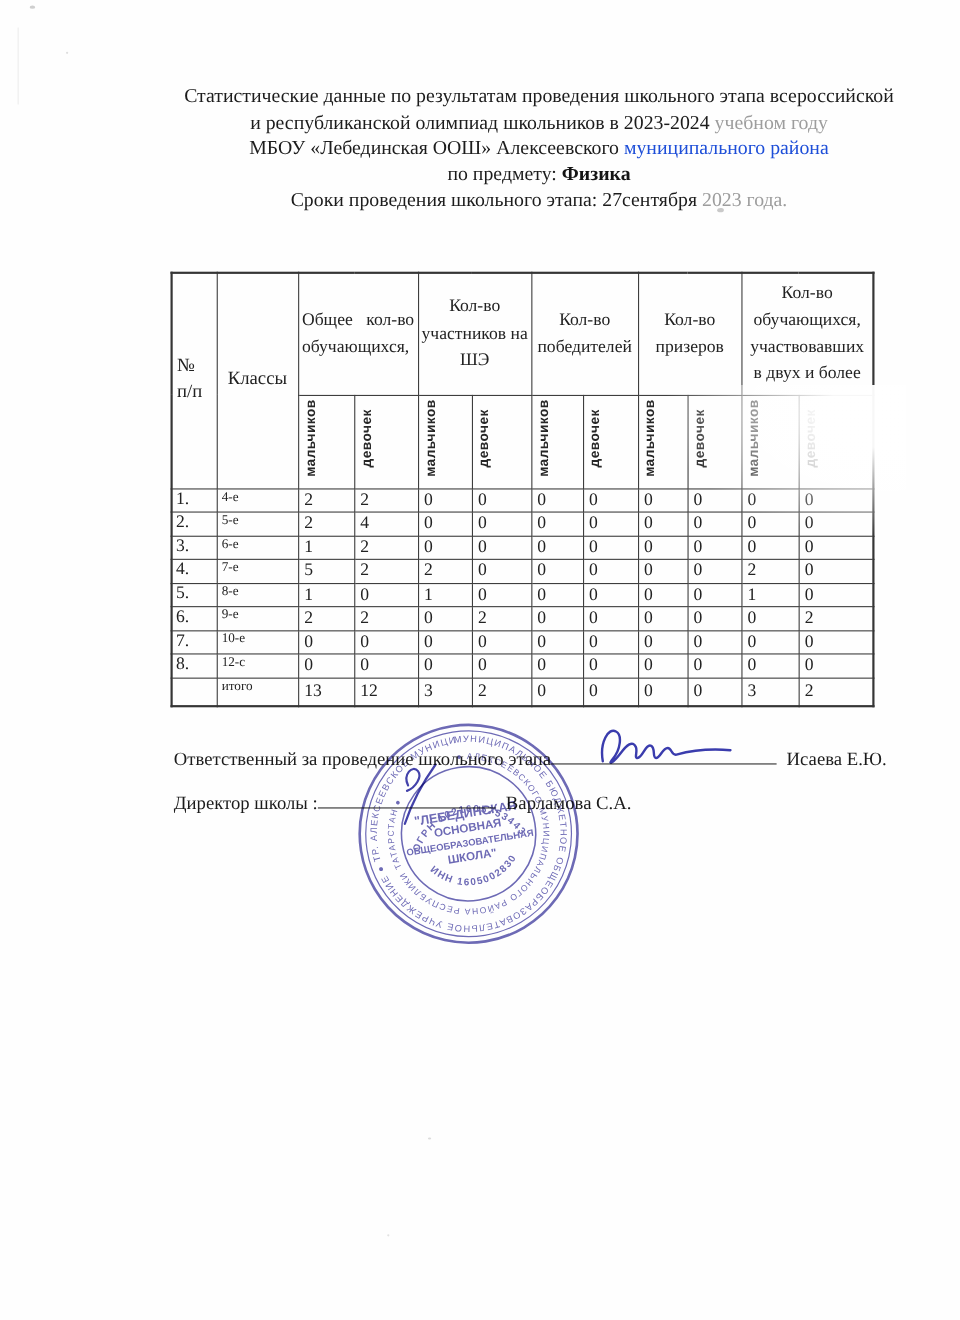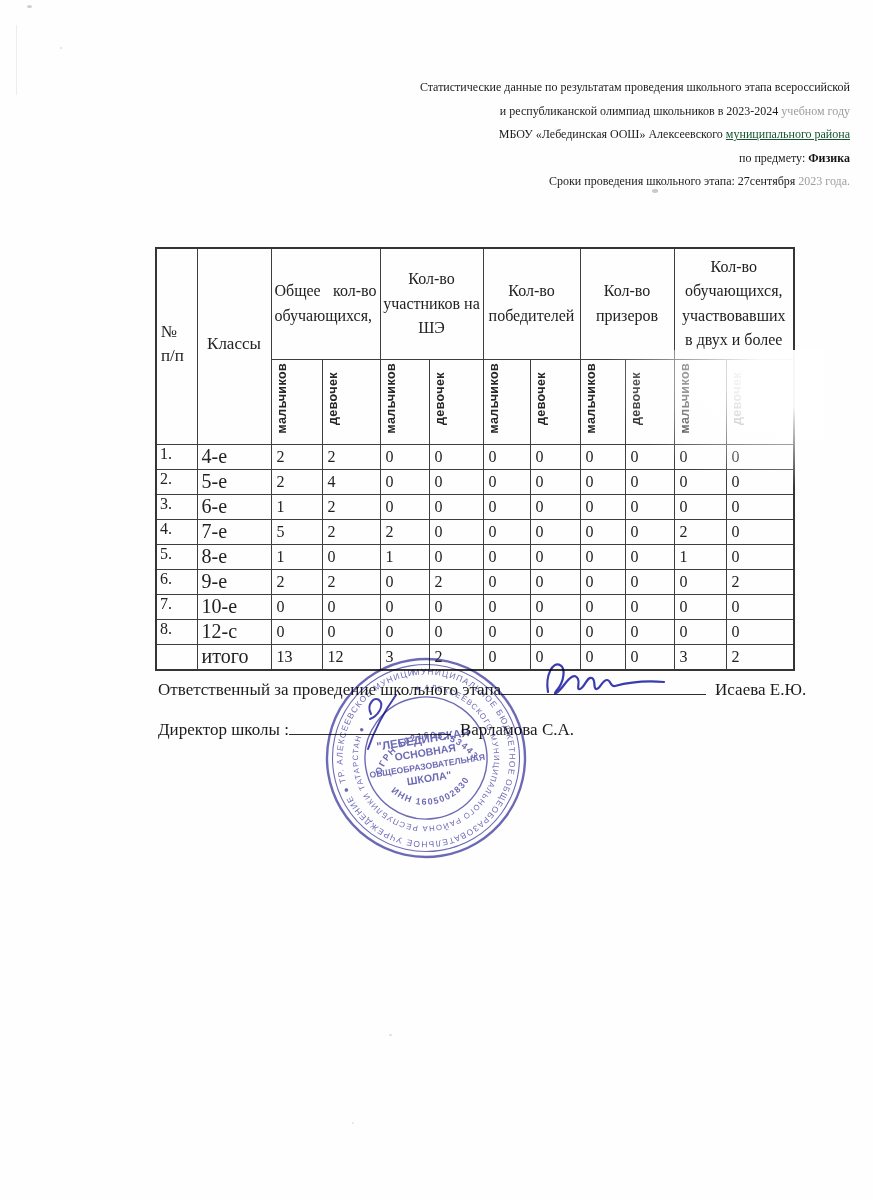--- a/index.html
+++ b/index.html
@@ -4,25 +4,25 @@
 <style>
   html,body { margin:0; padding:0; background:#ffffff; }
   .page {
     position:relative; width:873px; height:1200px;
     background:#fefefe; overflow:hidden;
     font-family:"Liberation Serif", serif; color:#1f1f1f;
   }
   
   .title-block {
     position:absolute; left:130px; top:76px; width:720px;
-    text-align:right; font-size:12px; line-height:23.5px; color:#1c1c1c;
+    text-align:center; font-size:18px; line-height:23.5px; color:#1c1c1c;
   }
   .title-block p { margin:0; }
   .faded  { color:#9d9d9d; }
-  .faded2 { color:#14532d;text-decoration:underline; }
+  .faded2 { color:#1d4ed8; }
   .subject { font-weight:bold; color:#141414; }
   
   .tbl-wrap { position:absolute; left:155px; top:247px; }
   table.stats {
     border-collapse:collapse; table-layout:fixed; width:638px;
     font-family:"Liberation Serif", serif; color:#222;
   }
   table.stats th, table.stats td { border:1.6px solid #3e3e3e; }
   table.stats { border:2px solid #353535; }
   tr.ghead { height:111px; }
@@ -38,21 +38,21 @@
   .rot { vertical-align:middle; text-align:left; padding:2px 0 4px 3px; }
   .rot span {
     display:inline-block; writing-mode:vertical-rl; transform:rotate(180deg);
     font-family:"Liberation Sans", sans-serif; font-weight:bold; font-size:12.5px;
     letter-spacing:0.4px; color:#262626; white-space:nowrap;
   }
   .rot:last-child span { color:#9a9a9a; }
   tbody tr { height:21.5px; }
   tbody tr.total { height:26px; }
   .c-num   { font-size:16px; text-align:left; padding:0 0 2px 3px; vertical-align:top; line-height:1.1; }
-  .c-class { font-size:20px; text-align:left; padding:0 0 2px 4px; vertical-align:top; line-height:1.1; }
+  .c-class { font-size:12px; text-align:left; padding:0 0 2px 4px; vertical-align:top; line-height:1.1; }
   .c-val   { font-size:16px; text-align:left; padding:0 0 0 5px; vertical-align:middle; line-height:1; }
   
   .sig-block { position:absolute; left:158px; top:680px; width:700px; font-size:17px; color:#1c1c1c; }
   .sig-row { margin:0 0 20px 0; white-space:nowrap; }
   .uline { display:inline-block; border-bottom:1.5px solid #2e2e2e; height:14px; vertical-align:baseline; }
   .ul-a { width:205px; }
   .ul-b { width:162px; }
   .sig-name { margin-left:9px; }
   
   .stamp {

